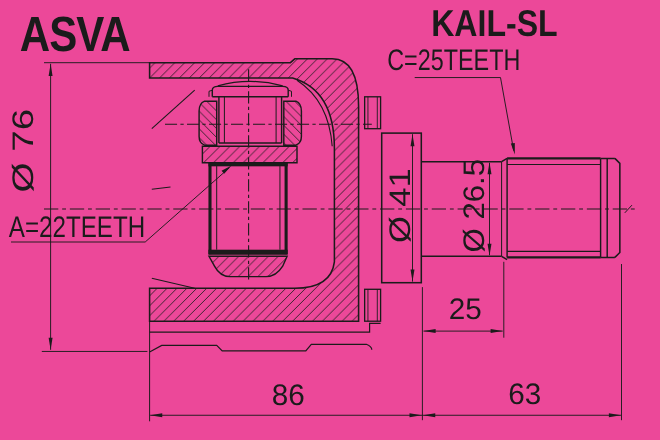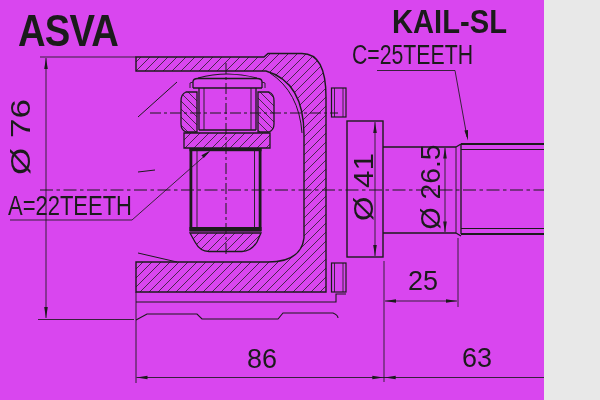--- a/index.html
+++ b/index.html
@@ -1,19 +1,19 @@
 <!DOCTYPE html>
 <html><head>
 <meta charset="utf-8">
 <style>
   html,body{margin:0;padding:0;background:#e8e8e8;}
   .page{
     position:relative;
-    width:544px;height:400px;
-    background:#d946ef;
+    width:600px;height:400px;
+    background:#ec4899;
     overflow:hidden;
     font-family:"Liberation Sans", sans-serif;
   }
   svg text{
     font-family:"Liberation Sans", sans-serif;
     fill:#1b1b1b;
   }
   .brand{ font-weight:bold; letter-spacing:-1px; }
   .partno{ font-weight:bold; }
 </style>

